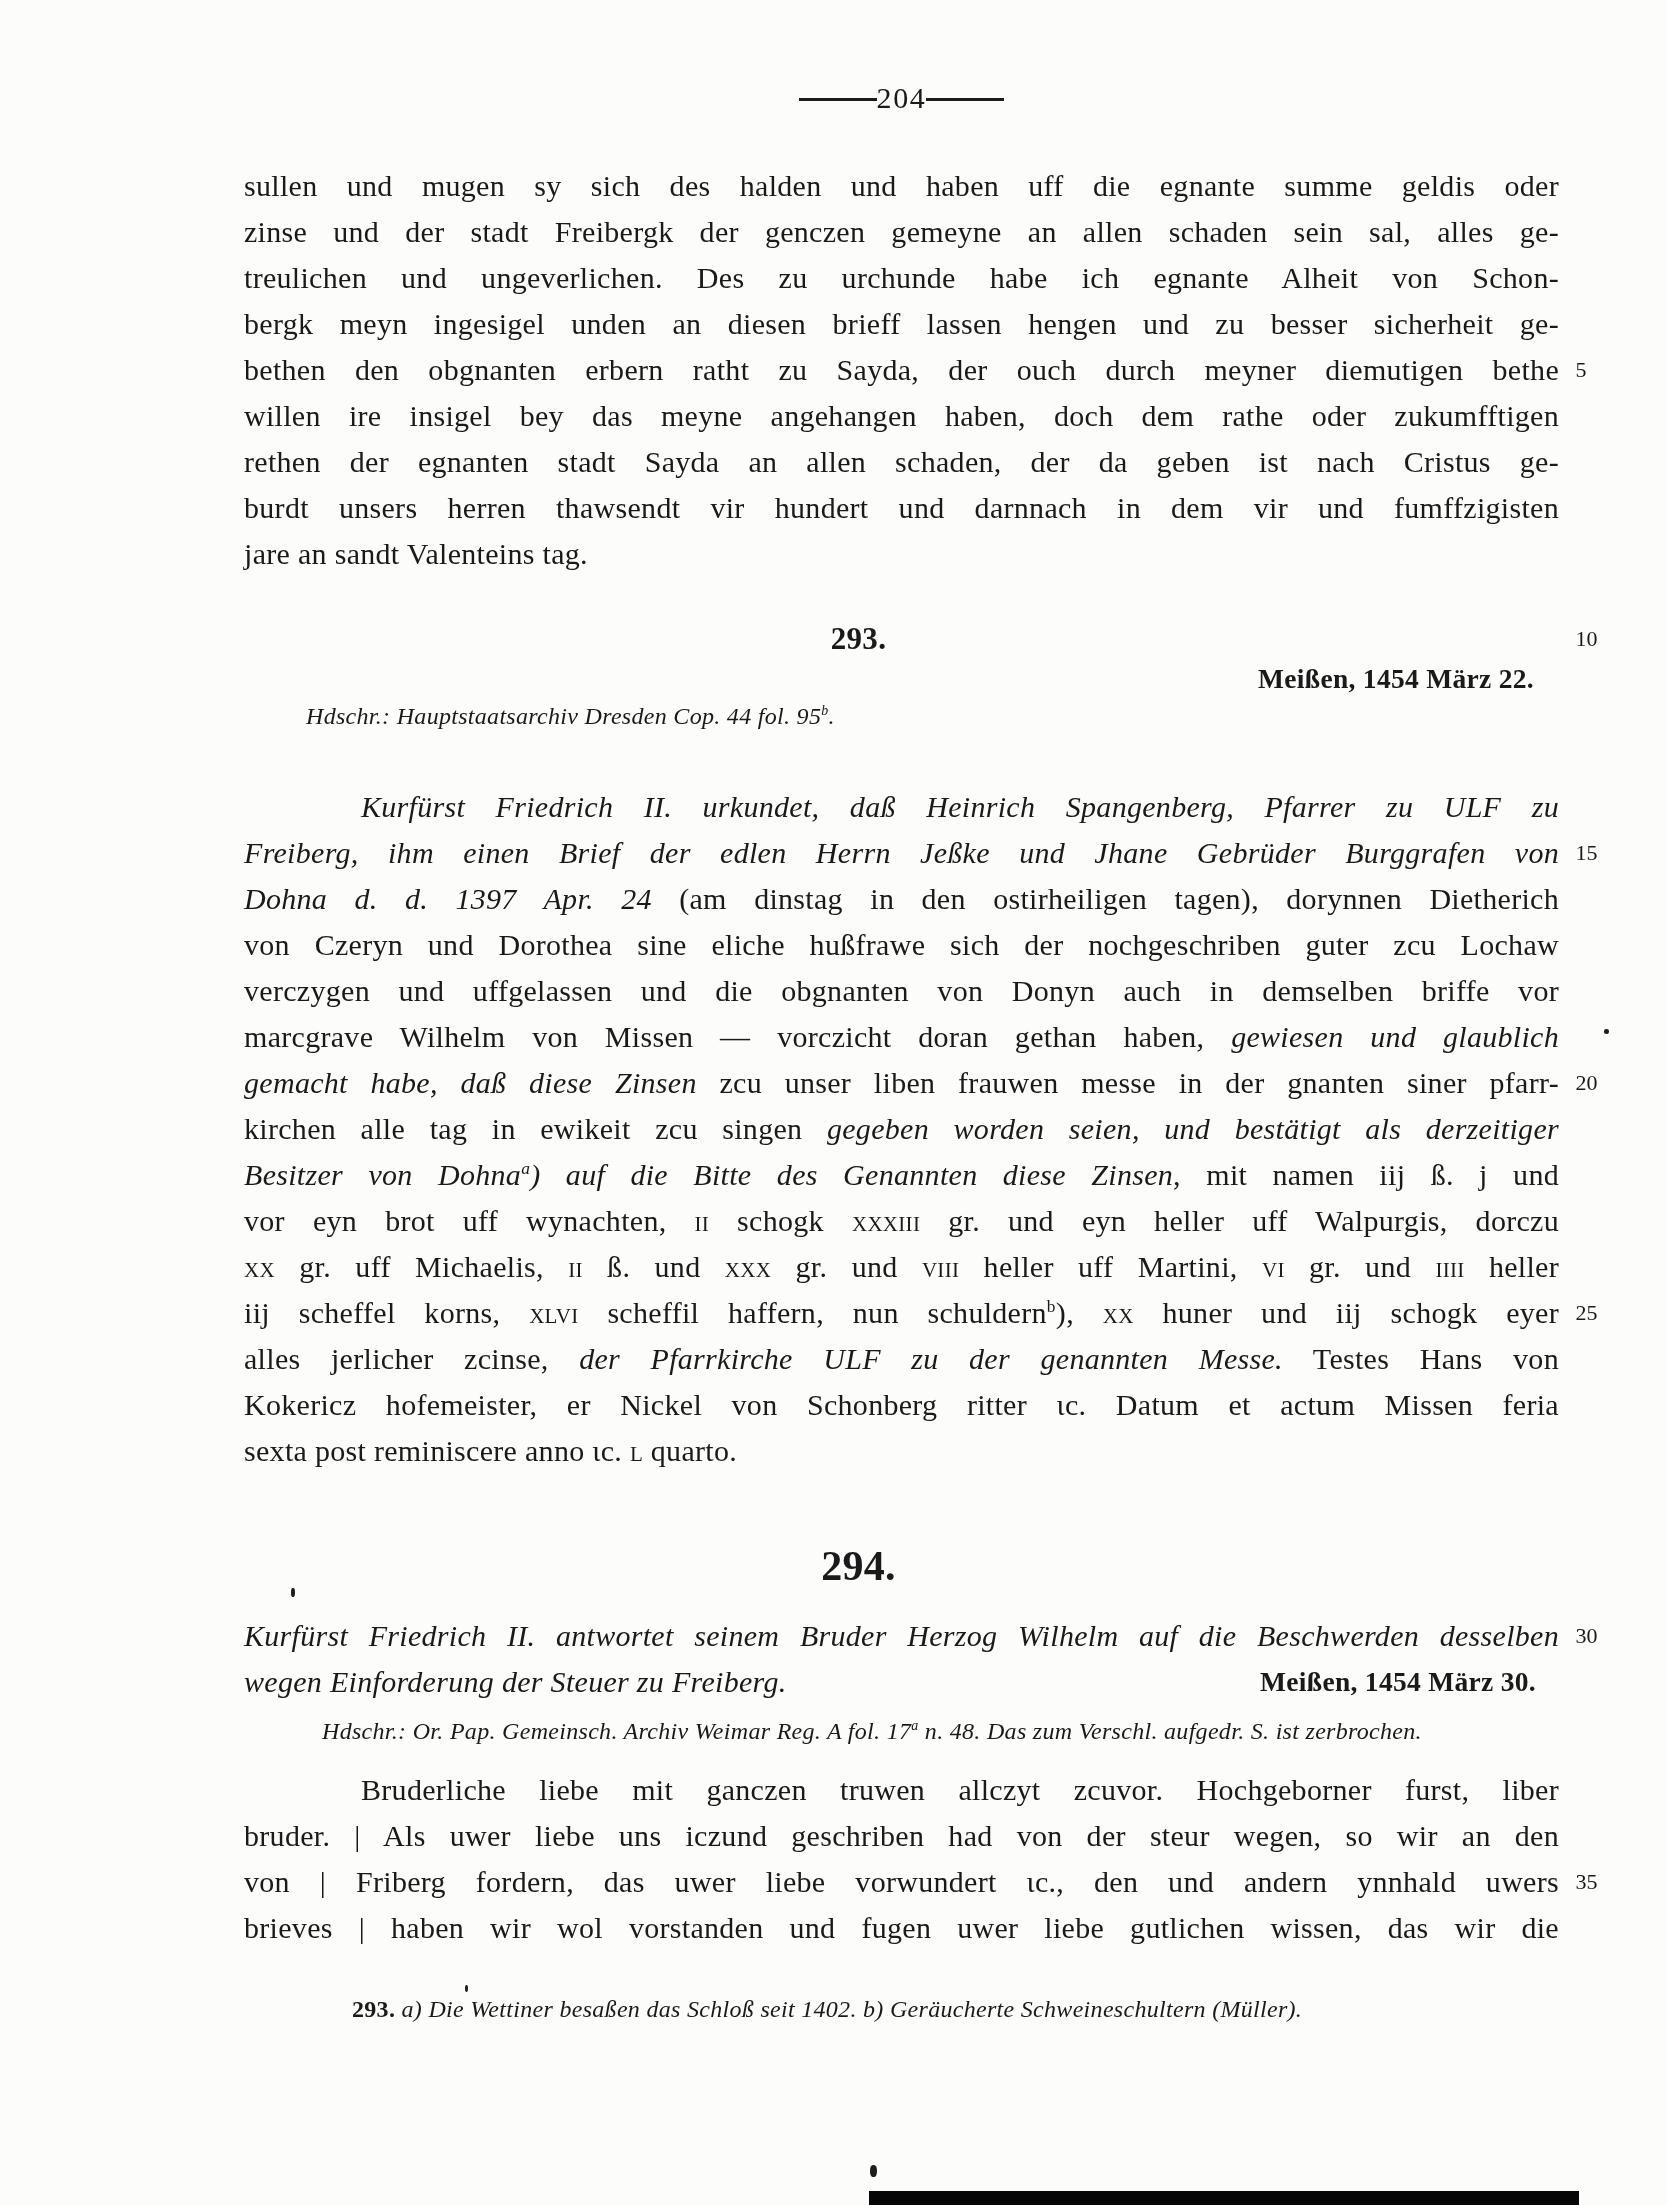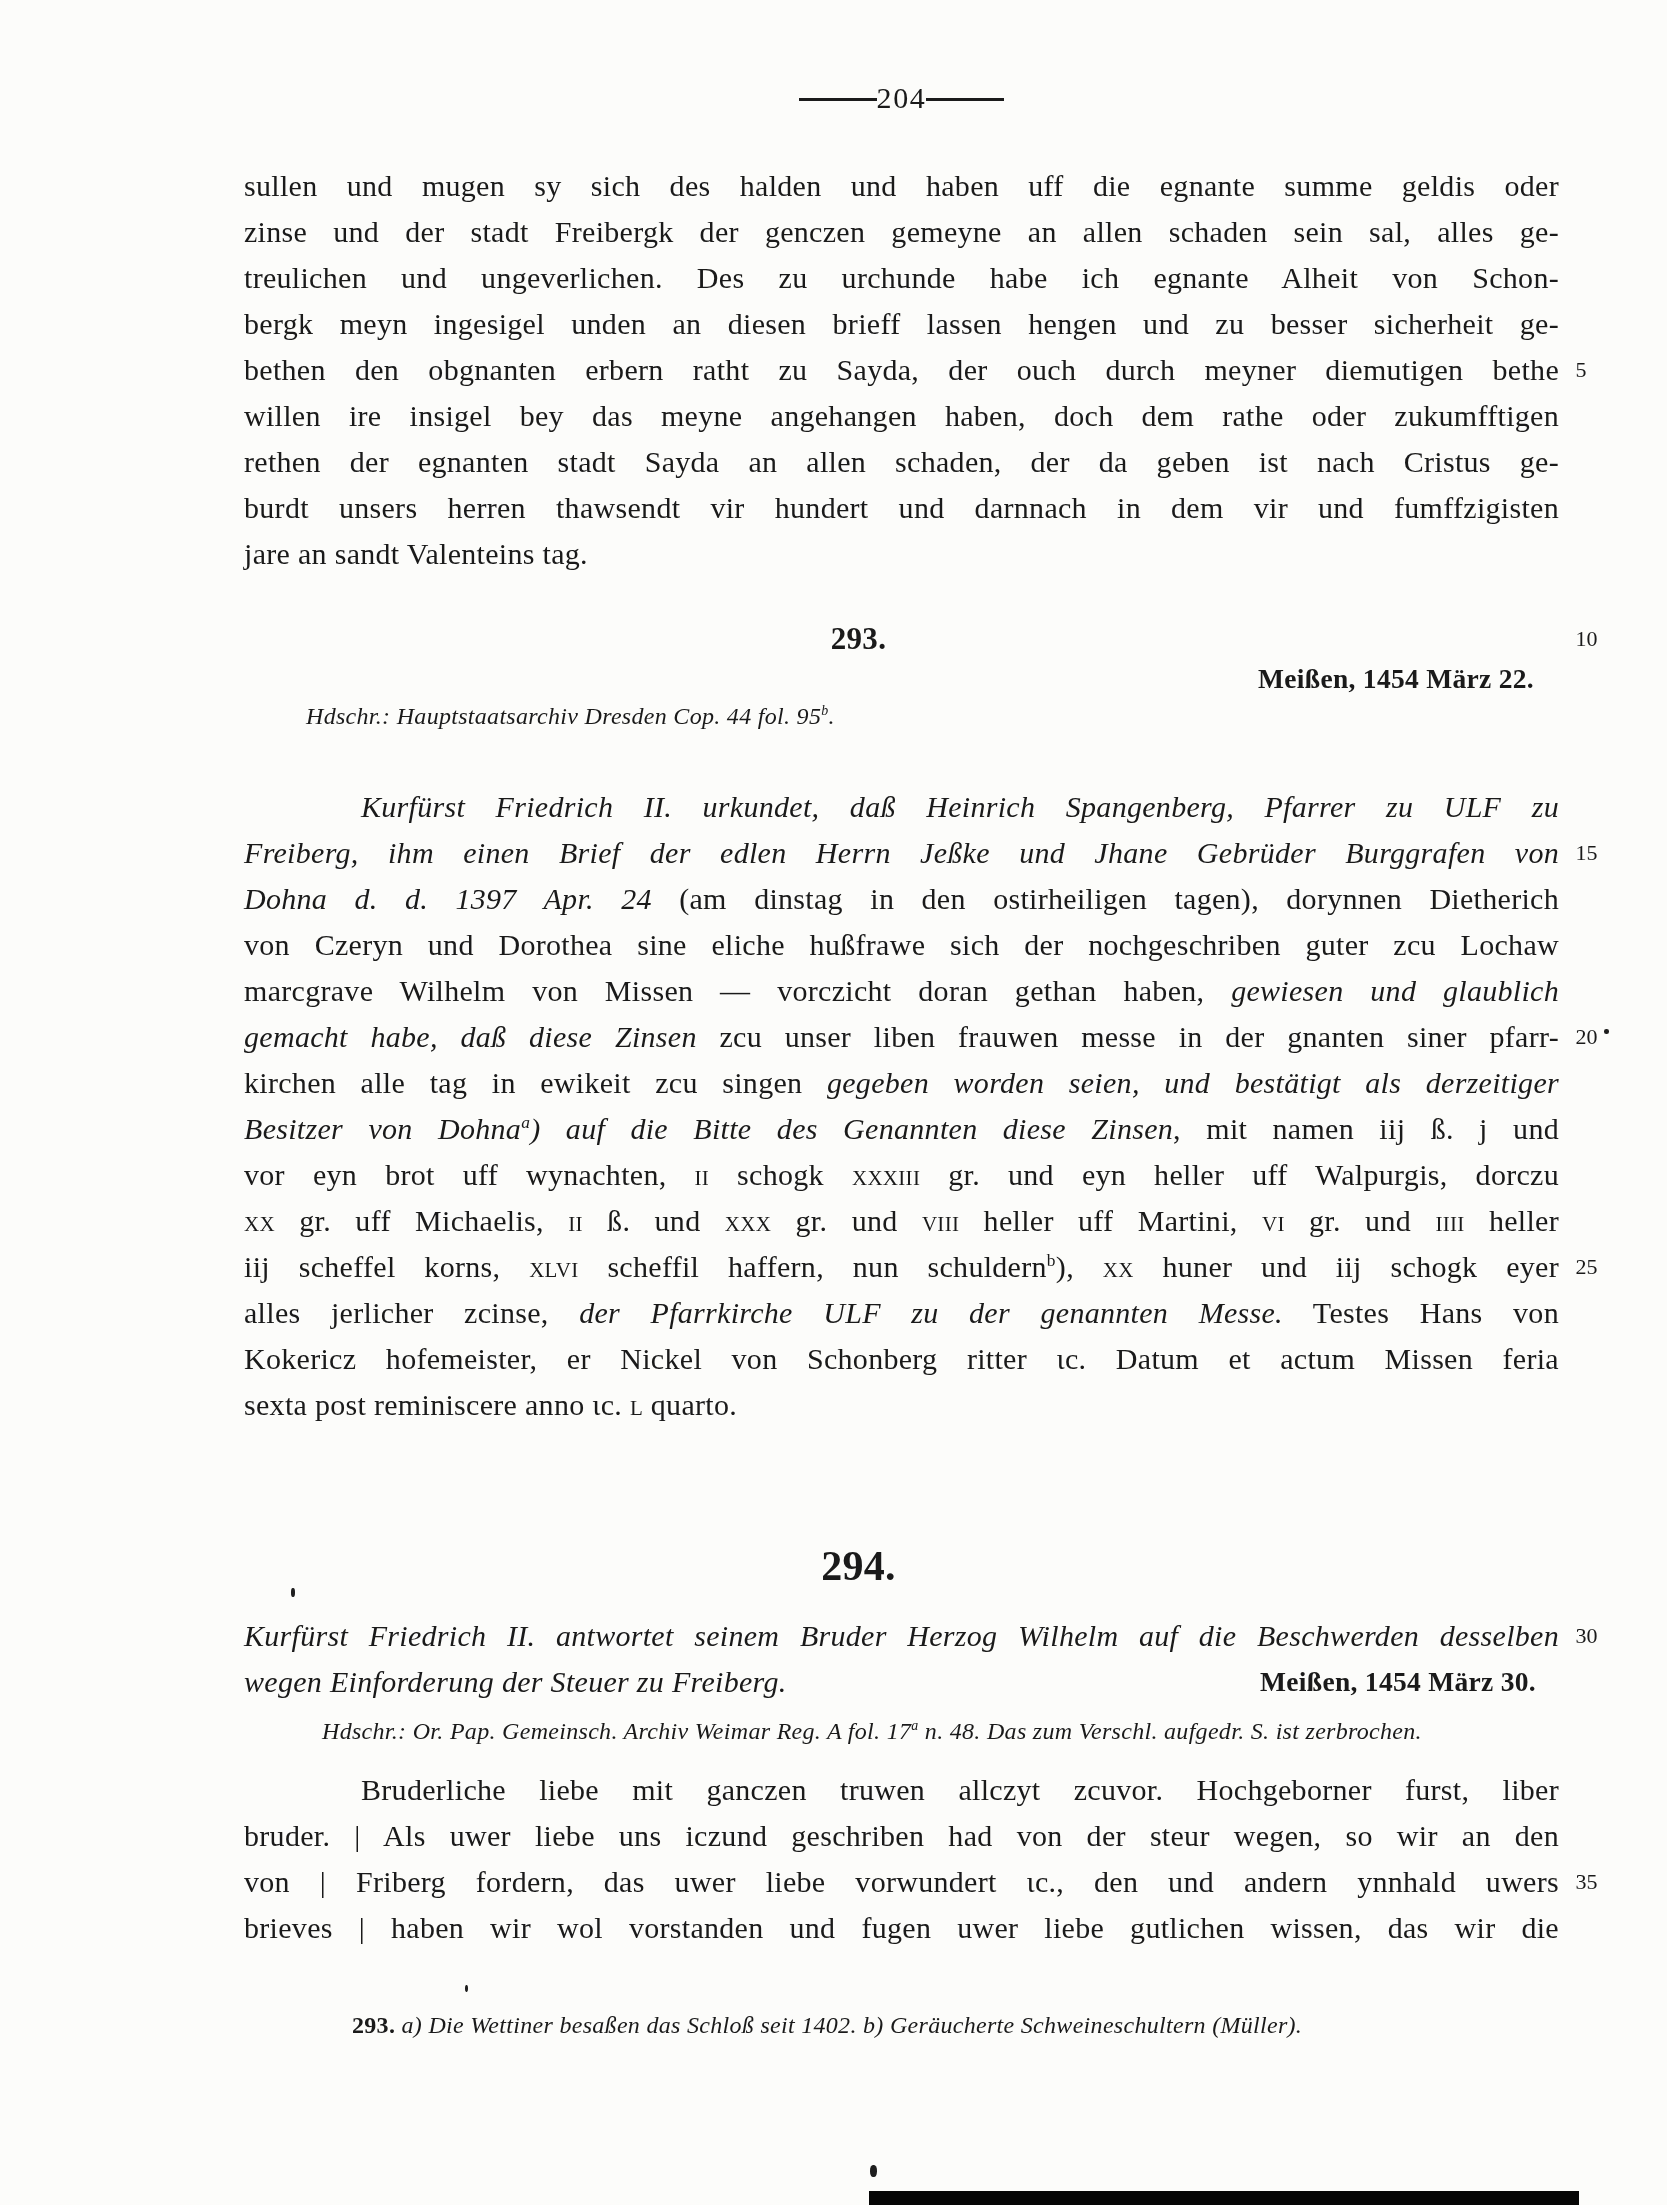--- a/index.html
+++ b/index.html
@@ -46,21 +46,21 @@
   #b-body293{top:784px;}
   #b-h294{top:1546px;font-size:42px;}
   #b-h294 .line{height:40px;line-height:40px;text-align:center;}
   #b-h294 .line > span:not(.mnum){position:relative;left:-43px;}
   #b-intro294{top:1613px;}
   #b-intro294 .rpart{font-size:27.5px;margin-right:23px;}
   #b-src294{left:322px;width:1265px;top:1714px;font-size:24px;}
   #b-src294 .line{height:34px;line-height:34px;white-space:nowrap;}
   #b-body294{top:1767px;}
   #b-footnote{left:352px;width:1166px;top:1993px;font-size:24px;}
-  #b-footnote .line{height:33px;line-height:33px;white-space:nowrap;margin-top:16px;}
+  #b-footnote .line{height:33px;line-height:33px;white-space:nowrap;}
   
   .speck{position:absolute;background:#1e1e1e;border-radius:45%;}
   #speck1{left:870px;top:2165px;width:6.6px;height:12px;}
   #speck2{left:1604px;top:1029px;width:5px;height:5px;}
   #speck3{left:291px;top:1588px;width:3.8px;height:8.8px;}
   #speck4{left:465px;top:1985px;width:2.7px;height:6.6px;}
   #bottombar{position:absolute;left:869px;top:2191px;width:710px;height:14.3px;background:#060606;}
 </style>
 </head>
 <body>
@@ -92,20 +92,21 @@
         <div class="line"><span class="bd">Meißen, 1454 März 22.</span></div>
       </section>
     <section class="block" id="b-src293">
         <div class="line"><span class="it">Hdschr.:  Hauptstaatsarchiv Dresden Cop. 44 fol. 95</span><span class="it sup">b</span><span class="it">.</span></div>
       </section>
     <section class="block" id="b-body293">
         <div class="line just ind"><span class="it">Kurfürst Friedrich II. urkundet, daß Heinrich Spangenberg, Pfarrer zu ULF zu</span></div>
         <div class="line just"><span class="it">Freiberg, ihm einen Brief der edlen Herrn Jeßke und Jhane Gebrüder Burggrafen von</span><span class="mnum">15</span></div>
         <div class="line just"><span class="it">Dohna d. d. 1397 Apr. 24 </span><span>(am dinstag in den ostirheiligen tagen), dorynnen Dietherich</span></div>
         <div class="line just"><span>von Czeryn und Dorothea sine eliche hußfrawe sich der nochgeschriben guter zcu Lochaw</span></div>
+        <div class="line just"><span>verczygen und uffgelassen und die obgnanten von Donyn auch in demselben briffe vor</span></div>
         <div class="line just"><span>marcgrave Wilhelm von Missen — vorczicht doran gethan haben, </span><span class="it">gewiesen und glaublich</span></div>
         <div class="line just"><span class="it">gemacht habe, daß diese Zinsen </span><span>zcu unser liben frauwen messe in der gnanten siner pfarr-</span><span class="mnum">20</span></div>
         <div class="line just"><span>kirchen alle tag in ewikeit zcu singen </span><span class="it">gegeben worden seien, und bestätigt als derzeitiger</span></div>
         <div class="line just"><span class="it">Besitzer von Dohna</span><span class="it sup">a</span><span class="it">) auf die Bitte des Genannten diese Zinsen</span><span>, mit namen iij ß. j und</span></div>
         <div class="line just"><span>vor eyn brot uff wynachten, </span><span class="sc">ii</span><span> schogk </span><span class="sc">xxxiii</span><span> gr. und eyn heller uff Walpurgis, dorczu</span></div>
         <div class="line just"><span class="sc">xx</span><span> gr. uff Michaelis, </span><span class="sc">ii</span><span> ß. und </span><span class="sc">xxx</span><span> gr. und </span><span class="sc">viii</span><span> heller uff Martini, </span><span class="sc">vi</span><span> gr. und </span><span class="sc">iiii</span><span> heller</span></div>
         <div class="line just"><span>iij scheffel korns, </span><span class="sc">xlvi</span><span> scheffil haffern, nun schuldern</span><span class="sup">b</span><span>), </span><span class="sc">xx</span><span> huner und iij schogk eyer</span><span class="mnum">25</span></div>
         <div class="line just"><span>alles jerlicher zcinse, </span><span class="it">der Pfarrkirche ULF zu der genannten Messe.</span><span>  Testes Hans von</span></div>
         <div class="line just"><span>Kokericz hofemeister, er Nickel von Schonberg ritter ɩc.  Datum et actum Missen feria</span></div>
         <div class="line"><span>sexta post reminiscere anno ɩc. </span><span class="sc">l</span><span> quarto.</span></div>

